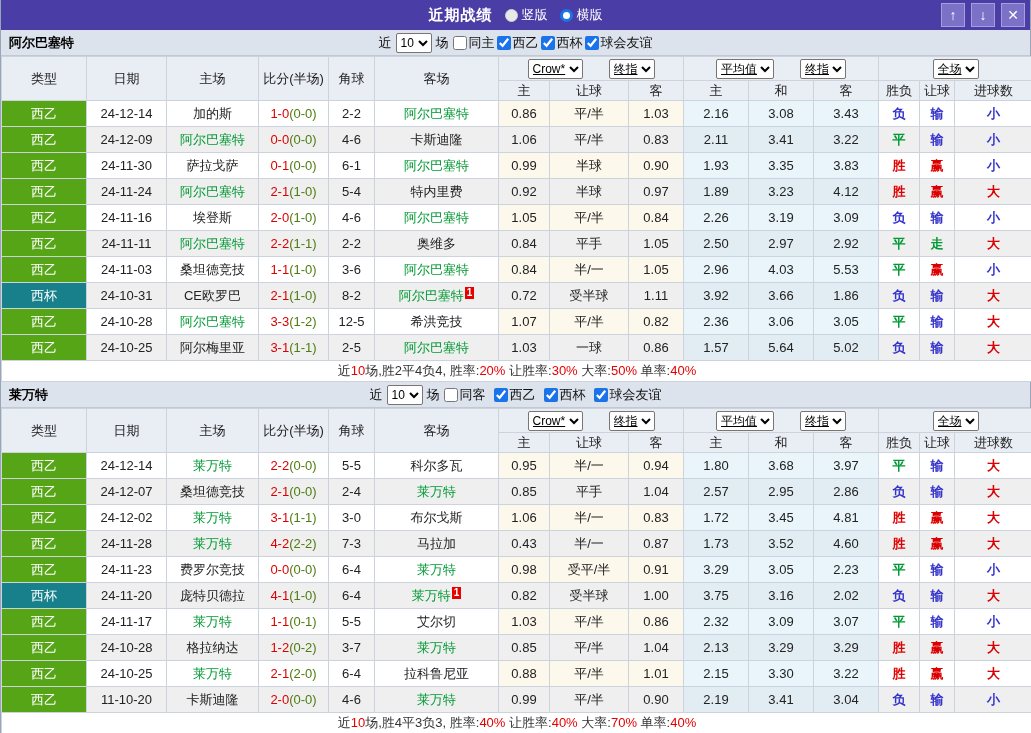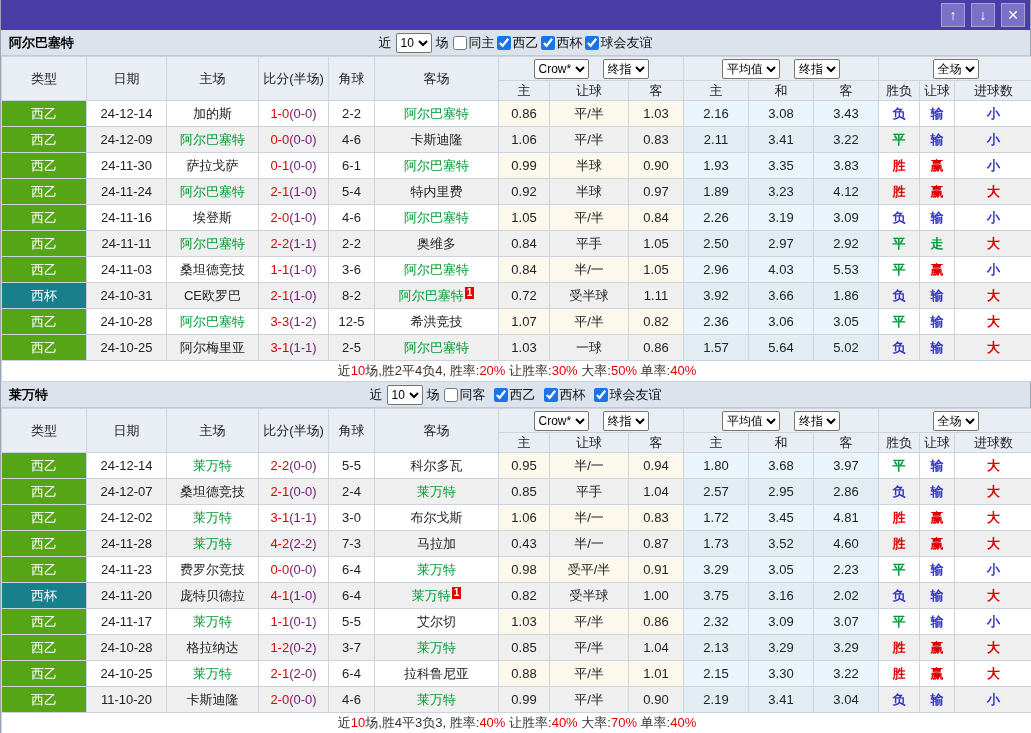--- a/index.html
+++ b/index.html
@@ -26,43 +26,56 @@
   .strip-filter select { font-size:12px; height:20px; border:1px solid #767676; border-radius:2px; background:#fff; }
   .check-wrap { display:inline-flex; align-items:center; gap:1px; cursor:pointer; }
   .check-wrap input { width:14px; height:14px; accent-color:#1a73e8; margin:0 1px 0 0; }
 
   
   table { border-collapse:collapse; table-layout:fixed; width:1031px; font-size:13px; color:#222; }
   th,td { border:1px solid #ccd3dc; text-align:center; padding:0 1px; white-space:nowrap; overflow:hidden; }
   thead th { background:#e9edf4; font-weight:normal; color:#222; }
   thead tr.sel-row th { height:24px; }
   thead tr.sub-row th { height:20px; }
-  thead select { font-size:12px; height:20px; border:1px solid #767676; border-radius:2px; background:#fff; margin:0 7px; }
+  thead select { font-size:12px; height:20px; border:1px solid #767676; border-radius:2px; background:#fff; margin:0 13px;text-decoration:underline; }
   tbody td { height:26px; }
   tbody tr.odd td { background:#ffffff; }
   tbody tr.even td { background:#efefef; }
   tbody tr.odd  td.odds { background:#fdf8ec; }
   tbody tr.odd  td.avg  { background:#e9f5fb; }
   tbody tr.even td.avg  { background:#e2edf3; }
   td.type { color:#fff; }
   td.res  { font-weight:bold; }
   .tname.focus { color:#009933; }
   .score-ft { color:#dd0000; }
-  .score-ht { color:#701a75; }
+  .score-ht { color:#4d7c0f; }
   .badge { display:inline-block; background:#e60000; color:#fff; font-size:10px; line-height:12px; padding:0 2px;
            margin-left:1px; position:relative; top:-4px; font-weight:bold; }
   tr.summary td { height:21px; background:#fff; color:#333; font-size:13px; }
   tr.summary .red { color:#e60000; }
 </style>
 </head>
 <body>
 
 <div class="wrap">
 
   <div class="titlebar">
+    <div class="title-center">
+      <span class="main-title">近期战绩</span>
+      <span style="display:inline-flex;gap:12px;">
+          <span class="radio-wrap">
+            <span class="radio radio-off"></span>
+            <span class="radio-label">竖版</span>
+          </span>
+          <span class="radio-wrap">
+            <span class="radio radio-on"></span>
+            <span class="radio-label">横版</span>
+          </span>
+        </span>
+    </div>
     <div class="tb-buttons">
       <div class="tb-btn">
           <span>↑</span>
         </div>
       <div class="tb-btn">
           <span>↓</span>
         </div>
       <div class="tb-btn">
           <span>✕</span>
         </div>

